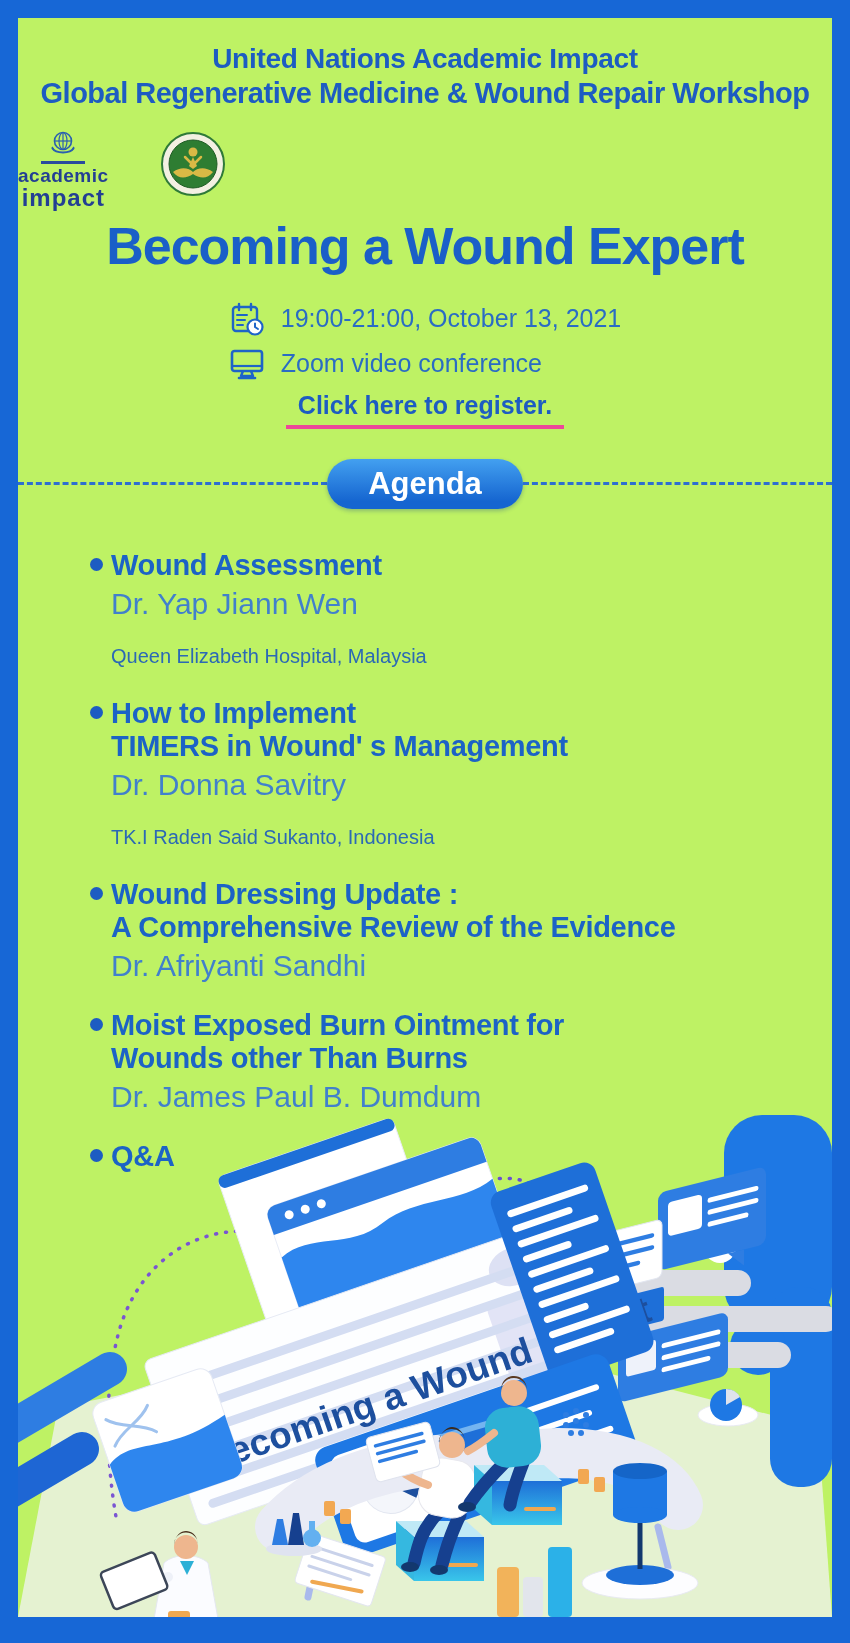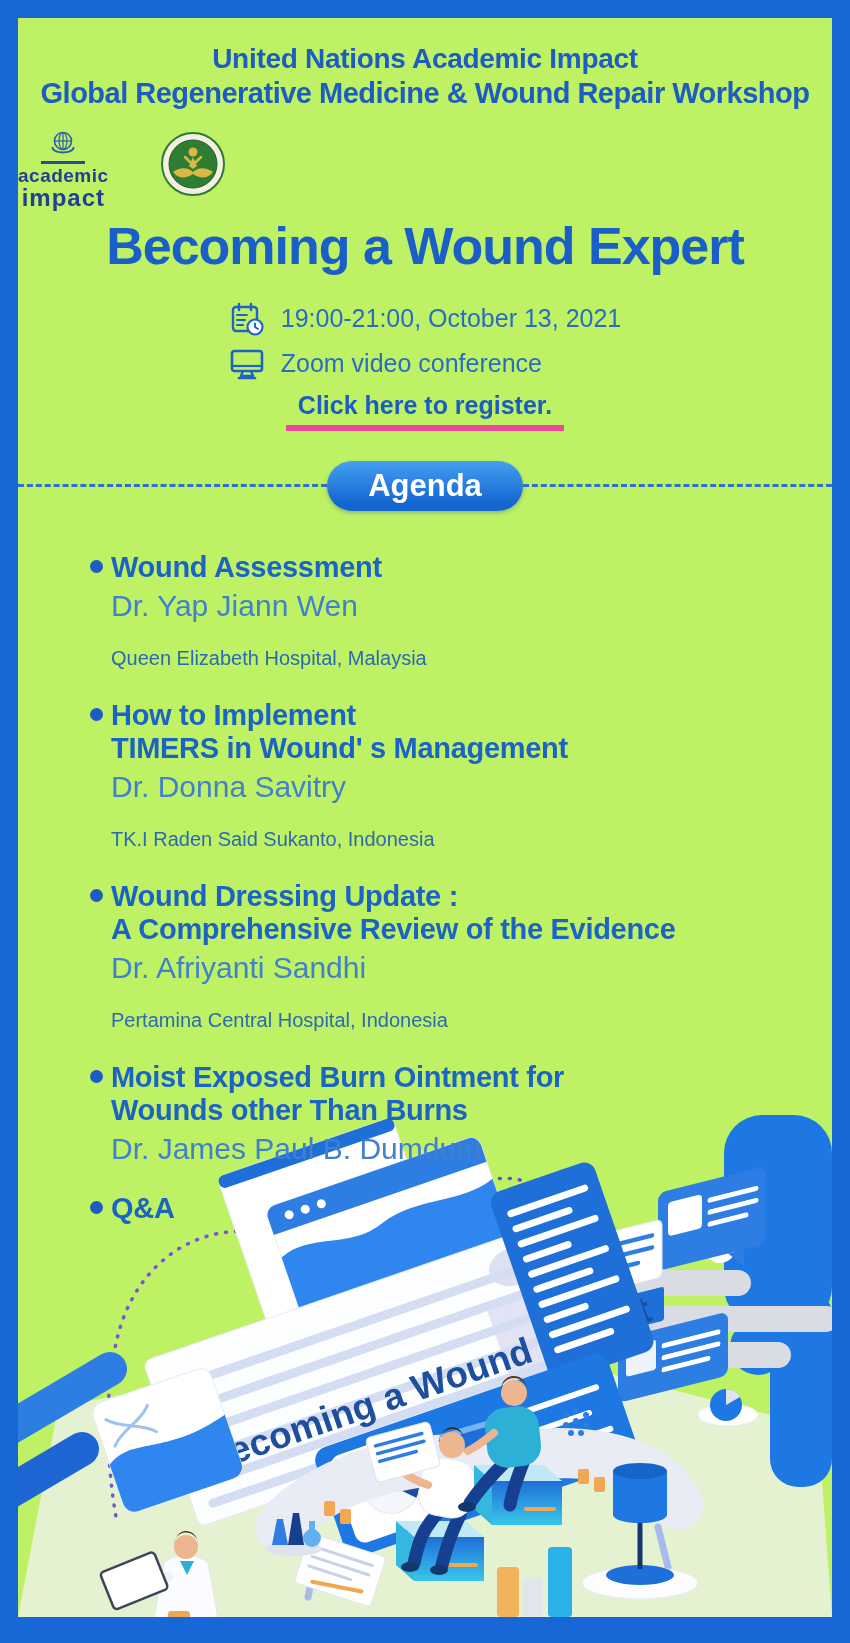--- a/index.html
+++ b/index.html
@@ -17,21 +17,21 @@
   .unai .emblem{width:30px;height:30px;}
   .unai .microbar{width:44px;height:3px;background:#2a4a9e;margin:3px 0 2px;}
   .unai .l1{font-size:19px;font-weight:700;color:#233f93;letter-spacing:.5px;}
   .unai .l2{font-size:24px;font-weight:700;color:#233f93;letter-spacing:1px;margin-top:1px;}
   .greenlogo{width:64px;height:64px;margin-top:4px;}
   .title{font-size:52px;font-weight:700;color:#1a5fc8;text-align:center;letter-spacing:-1px;margin-top:12px;line-height:1.1;}
   .info{width:fit-content;margin:26px auto 0;}
   .info-row{display:flex;align-items:center;gap:16px;margin-bottom:10px;color:#2a6cc4;font-size:25px;}
   .info-row svg{flex:none;}
   .register{text-align:center;margin-top:10px;}
-  .register span{display:inline-block;font-size:25px;font-weight:700;color:#1d5cc2;padding:0 12px 5px;border-bottom:6px solid #ec4899;cursor:pointer;}
+  .register span{display:inline-block;font-size:25px;font-weight:700;color:#1d5cc2;padding:0 12px 5px;border-bottom:4px solid #ec4899;cursor:pointer;}
   .divider{display:flex;align-items:center;margin-top:30px;}
   .dash{flex:1;border-top:3px dashed #2e6fd0;}
   .pill{
     min-width:128px;padding:7px 34px;border-radius:28px;text-align:center;
     background:linear-gradient(180deg,#43a0f0 0%,#1565d0 85%);
     color:#fff;font-size:31px;font-weight:700;box-shadow:0 2px 4px rgba(20,60,140,.3);
   }
   .agenda{margin:40px 0 0 72px;width:700px;}
   .agenda-item{display:flex;margin-bottom:26px;}
   .bullet{width:13px;height:13px;border-radius:50%;background:#1d5cc2;margin:9px 8px 0 0;flex:none;}
@@ -146,23 +146,20 @@
       </div>
 
       <div class="agenda-item">
         <span class="bullet"></span>
         <div>
           <div class="item-title">
             <span>Wound Dressing Update :</span>
             <span>A Comprehensive Review of the Evidence</span>
           </div>
           <div class="speaker">Dr. Afriyanti Sandhi</div>
-          <div class="org">
-            <span>Pertamina Central Hospital, Indonesia</span>
-          </div>
         </div>
       </div>
 
       <div class="agenda-item">
         <span class="bullet"></span>
         <div>
           <div class="item-title">
             <span>Moist Exposed Burn Ointment for</span>
             <span>Wounds other Than Burns</span>
           </div>

